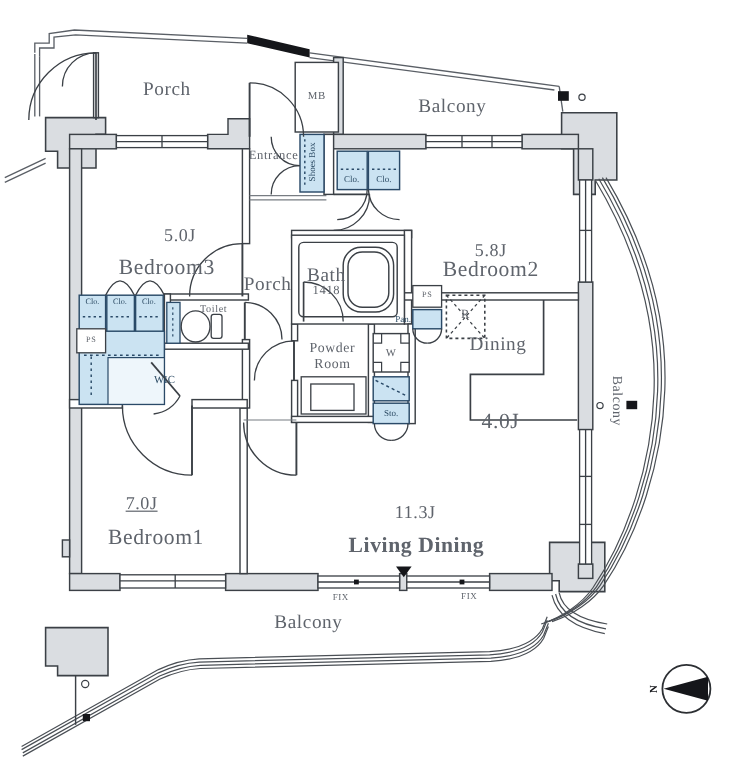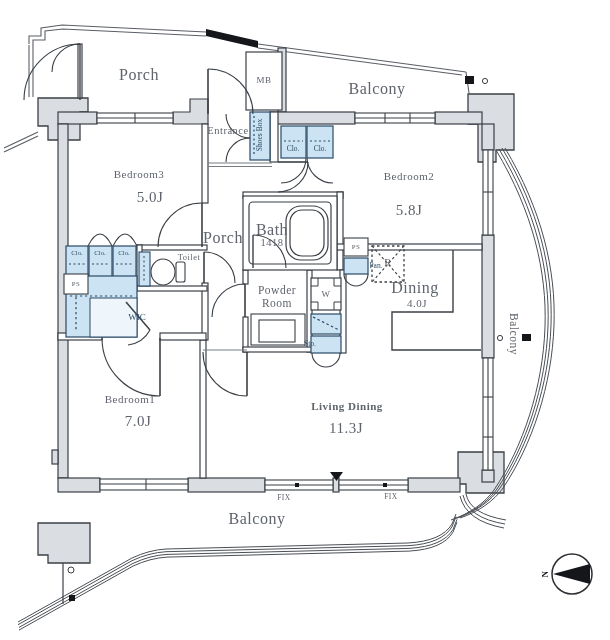--- a/index.html
+++ b/index.html
@@ -4,21 +4,21 @@
 <style>
   html,body{margin:0;padding:0;background:#fff;}
   #stage{position:relative;width:610px;height:640px;background:#fff;overflow:hidden;
          font-family:"Liberation Serif","DejaVu Serif",serif;}
   #plan-svg{position:absolute;left:0;top:0;}
   .lbl{position:absolute;transform:translate(-50%,-50%);white-space:nowrap;
        color:#5f646c;letter-spacing:.5px;line-height:1;}
   .lbl.navy{color:#2e4d66;letter-spacing:0;}
   .lbl.vert-ccw{transform:translate(-50%,-50%) rotate(-90deg);}
   .lbl.vert-cw{transform:translate(-50%,-50%) rotate(90deg);}
-  .s13{font-size:11px;} .s15{font-size:15px;} .s12{font-size:16px;}
+  .s13{font-size:18px;margin-top:48px;} .s15{font-size:15px;} .s12{font-size:16px;}
   .s11{font-size:11.5px;} .s10{font-size:10.5px;} .s9{font-size:9px;}
   .s8{font-size:8.5px;} .s7{font-size:7.5px;} .s6{font-size:6.8px;}
 </style>
 </head>
 <body>
 
 <div id="stage">
 
 <svg id="plan-svg" width="610" height="640" viewBox="0 0 610 640">
 
@@ -286,39 +286,39 @@
 <div class="lbl s12" style="left:377px;top:89px;">Balcony</div>
 <div class="lbl s10" style="left:228px;top:131px;">Entrance</div>
 <div class="lbl navy s7 vert-ccw" style="left:260px;top:135px;">Shoes Box</div>
 <div class="lbl navy s7" style="left:293px;top:149px;">Clo.</div>
 <div class="lbl navy s7" style="left:320px;top:149px;">Clo.</div>
 <div class="lbl s13" style="left:139px;top:174px;">Bedroom3</div>
 <div class="lbl s15" style="left:150px;top:197px;text-align:center;">5.0J</div>
 <div class="lbl s13" style="left:409px;top:176px;">Bedroom2</div>
 <div class="lbl s15" style="left:409px;top:210px;">5.8J</div>
 <div class="lbl s12" style="left:223px;top:238px;">Porch</div>
-<div class="lbl s8" style="left:189px;top:257px;">Toilet</div>
+<div class="lbl s8" style="left:178px;top:257px;">Toilet</div>
 <div class="lbl s12" style="left:272px;top:230px;">Bath</div>
 <div class="lbl s10" style="left:272px;top:243px;">1418</div>
 <div class="lbl navy s6" style="left:77px;top:253px;">Clo.</div>
 <div class="lbl navy s6" style="left:100px;top:253px;">Clo.</div>
 <div class="lbl navy s6" style="left:124px;top:253px;">Clo.</div>
 <div class="lbl s6" style="left:76px;top:284px;">PS</div>
 <div class="lbl navy s9" style="left:113px;top:317px;margin-left:24px;">WIC</div>
 <div class="lbl s11" style="left:277px;top:291px;">Powder</div>
 <div class="lbl s11" style="left:277px;top:304px;">Room</div>
 <div class="lbl s9" style="left:326px;top:294px;">W</div>
 <div class="lbl s6" style="left:356px;top:247px;">PS</div>
-<div class="lbl navy s7" style="left:376px;top:266px;">Pan.</div>
+<div class="lbl navy s7" style="left:336px;top:266px;">Pan.</div>
 <div class="lbl s10" style="left:388px;top:263px;">R</div>
 <div class="lbl s12" style="left:415px;top:288px;">Dining</div>
 <div class="lbl s13" style="left:417px;top:303px;">4.0J</div>
-<div class="lbl navy s7" style="left:310px;top:344px;">Sto.</div>
+<div class="lbl navy s7" style="left:326px;top:344px;">Sto.</div>
 <div class="lbl s13" style="left:130px;top:399px;">Bedroom1</div>
-<div class="lbl s15" style="left:138px;top:421px;">7.0J</div>
+<div class="lbl s15" style="left:118px;top:421px;text-decoration:underline;">7.0J</div>
 <div class="lbl s13" style="left:347px;top:406px;font-weight:bold;">Living Dining</div>
 <div class="lbl s15" style="left:346px;top:428px;">11.3J</div>
 <div class="lbl s11 vert-cw" style="left:513px;top:334px;">Balcony</div>
 <div class="lbl s12" style="left:257px;top:519px;">Balcony</div>
 <div class="lbl s7" style="left:284px;top:498px;">FIX</div>
 <div class="lbl s7" style="left:391px;top:497px;">FIX</div>
 <div class="lbl s9 vert-ccw" style="left:545px;top:574px;font-weight:bold;color:#15161a;">N</div>
 
 </div>
 

